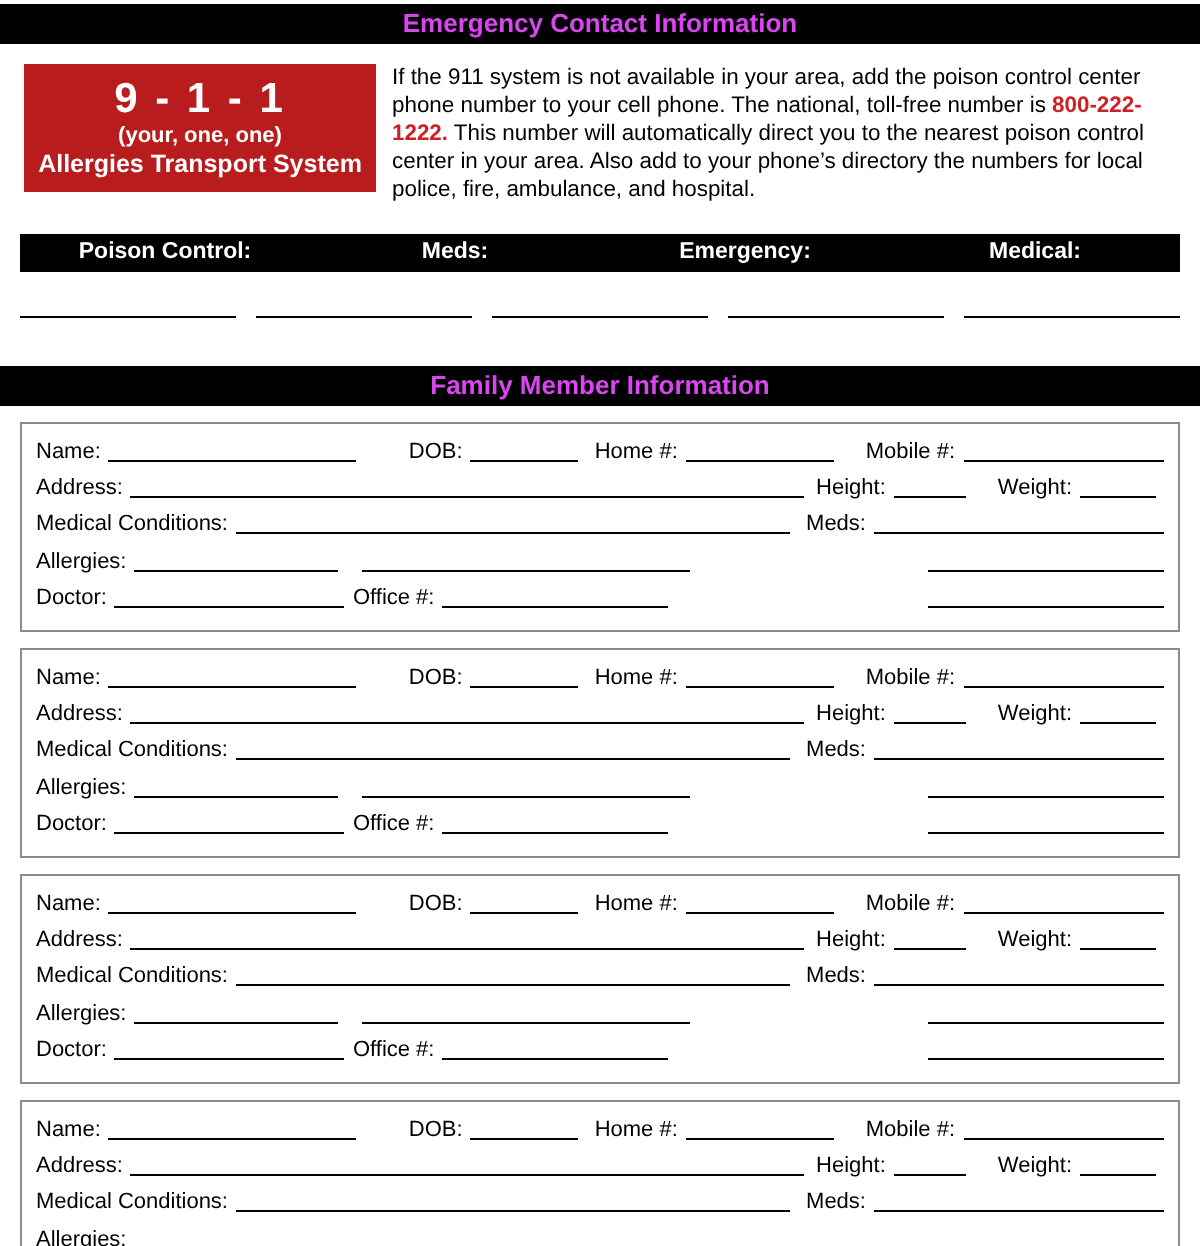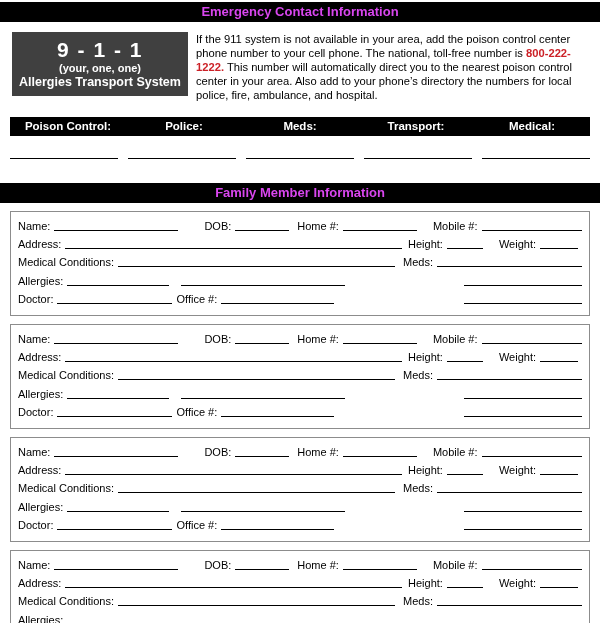--- a/index.html
+++ b/index.html
@@ -11,21 +11,21 @@
   .bar {
     background:#000; color:#d946ef; font-weight:bold; font-size:13px;
     text-align:center; height:20px; line-height:20px; width:600px;
   }
   .bar.top { margin-top:2px; }
   .bar.family { margin-top:24px; }
 
   
   .intro { display:flex; margin:10px 10px 0 12px; gap:8px; }
   .red-box {
-    width:176px; min-width:176px; height:64px; background:#404040; color:#fff;
+    width:176px; min-width:176px; height:64px; background:#b91c1c; color:#fff;
     display:flex; flex-direction:column; justify-content:center; text-align:center;
   }
   .n911 { font-size:21px; font-weight:bold; letter-spacing:1.5px; line-height:24px; }
   .phonetic { font-size:11px; font-weight:bold; line-height:13px; }
   .caption { font-size:12.5px; font-weight:bold; line-height:15px; }
   .intro-text { flex:1; font-size:11.2px; line-height:13.9px; padding-top:1px; }
   .phone-red { color:#cc2127; font-weight:bold; }
 
   
   .contacts { display:flex; margin:14px 10px 0; }
@@ -73,23 +73,22 @@
   <div class="red-box">
     <div class="n911">9 - 1 - 1</div>
     <div class="phonetic">(your, one, one)</div>
     <div class="caption">Allergies Transport System</div>
   </div>
   <p class="intro-text"><span>If the 911 system is not available in your area, add the poison control center phone number to your cell phone. The national, toll-free number is </span><span class="phone-red">800-222-1222.</span><span> This number will automatically direct you to the nearest poison control center in your area. Also add to your phone’s directory the numbers for local police, fire, ambulance, and hospital.</span></p>
 </div>
 
 <div class="contacts">
   <div class="contact-label">Poison Control:</div>
-  <div class="contact-label">Police:</div>
   <div class="contact-label">Meds:</div>
-  <div class="contact-label">Transport:</div>
+  <div class="contact-label">Emergency:</div>
   <div class="contact-label">Medical:</div>
 </div>
 
 <div class="contact-lines">
   <div class="contact-line"></div>
   <div class="contact-line"></div>
   <div class="contact-line"></div>
   <div class="contact-line"></div>
   <div class="contact-line"></div>
 </div>

